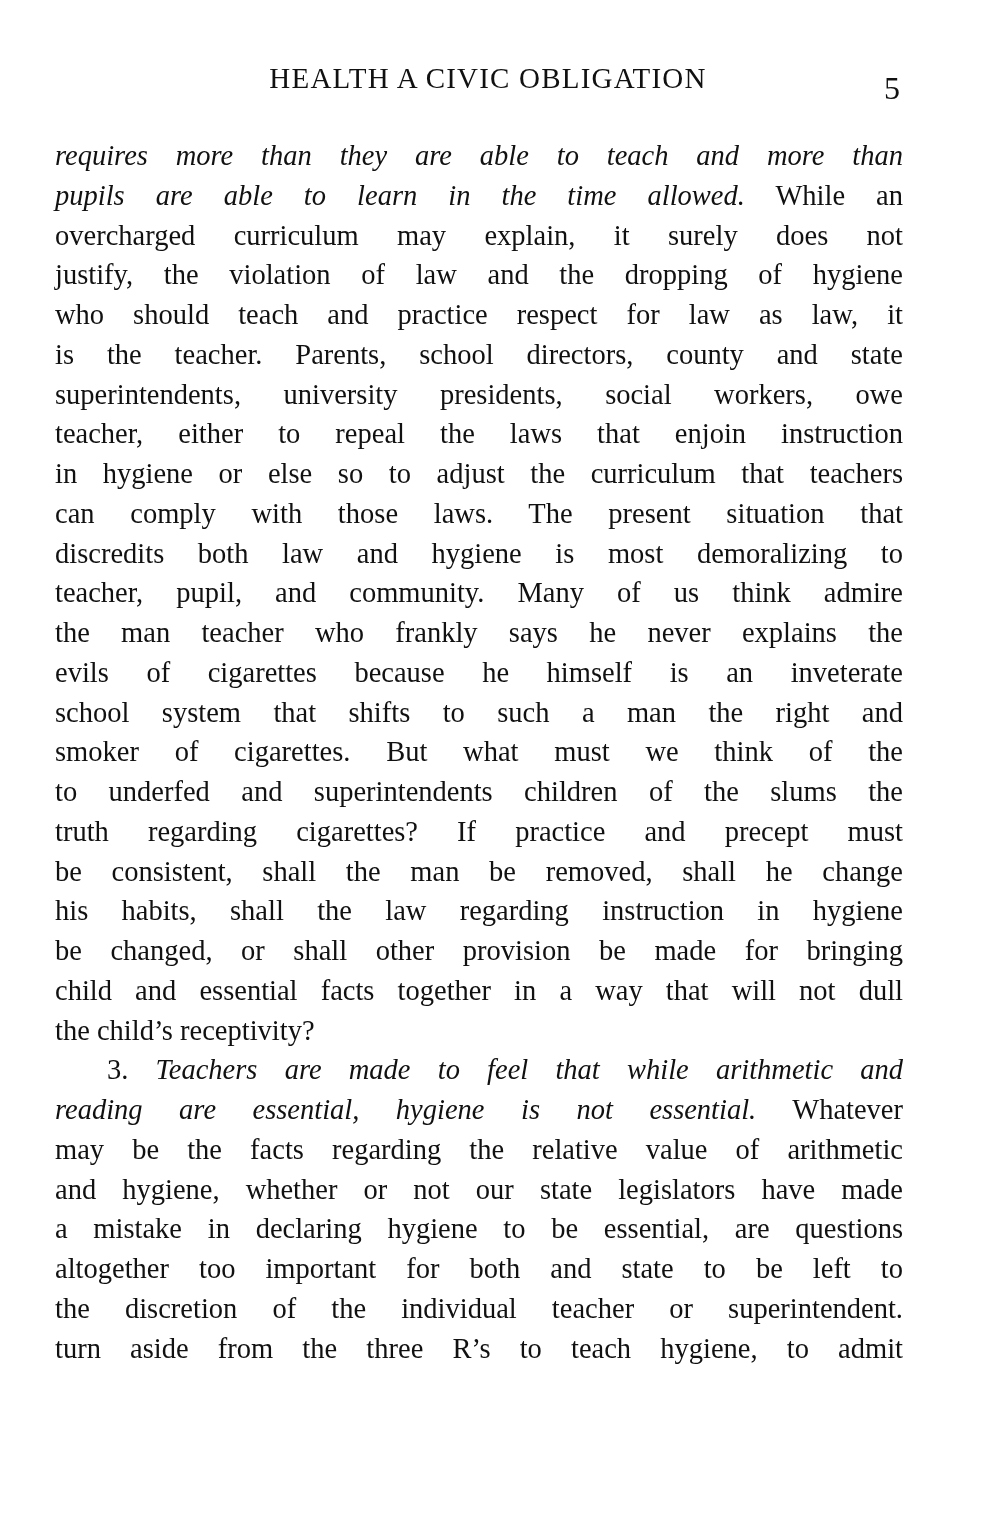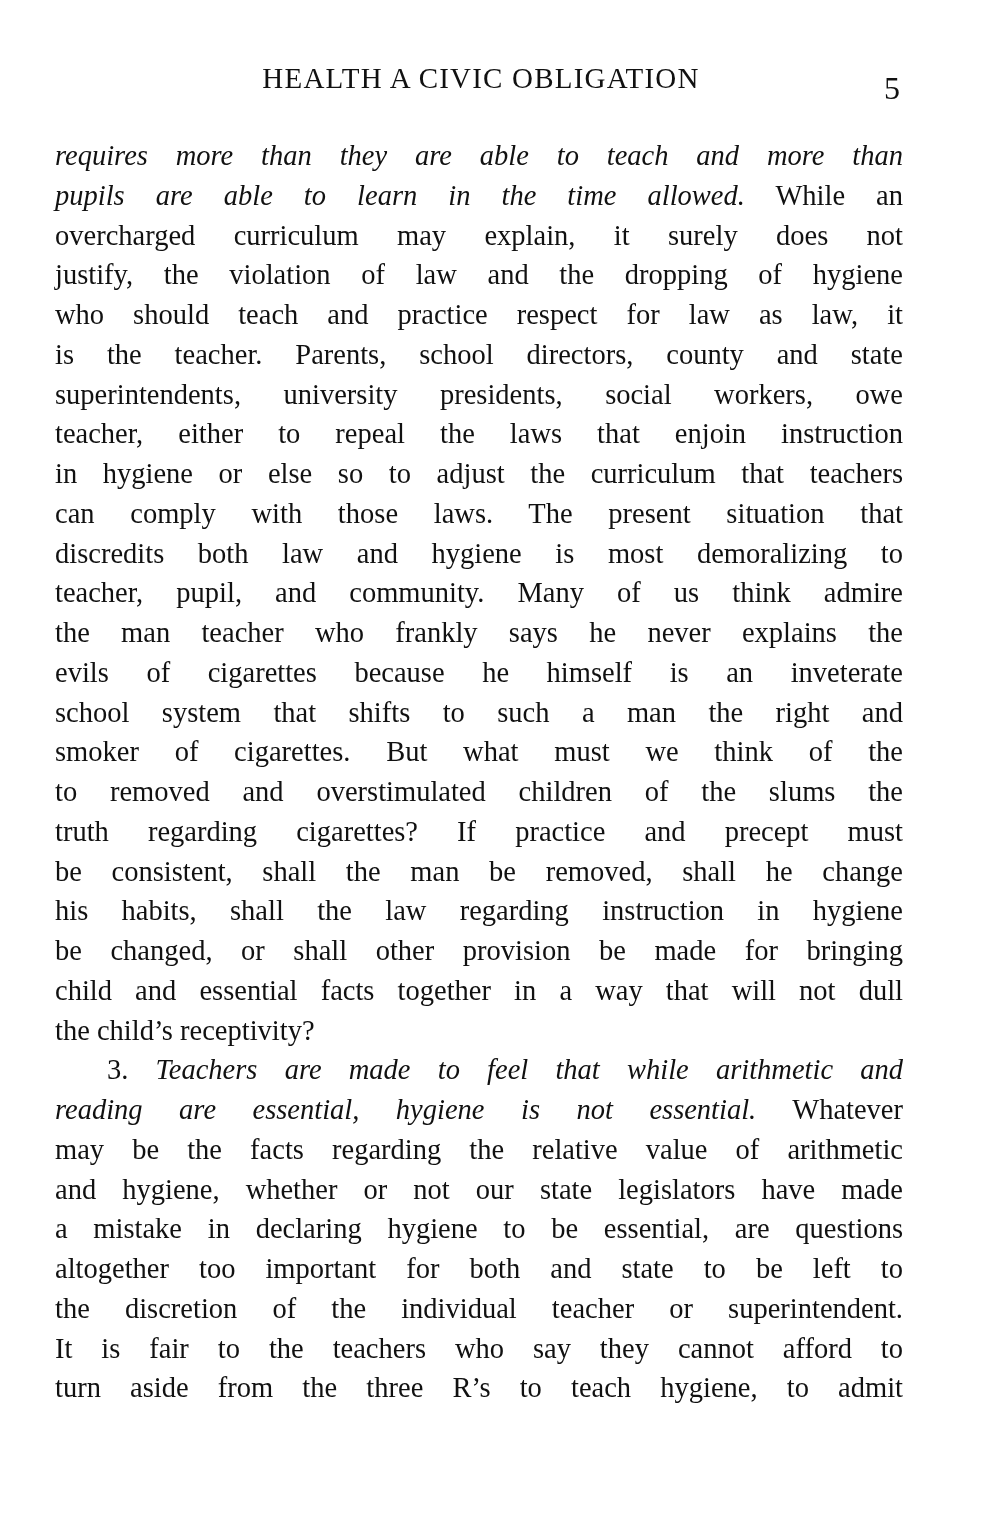--- a/index.html
+++ b/index.html
@@ -24,21 +24,21 @@
     }
     .running-header {
       position: absolute;
       top: 60px;
       left: 0;
       width: 1000px;
       height: 40px;
     }
     .running-title {
       position: absolute;
-      left: 6px;
+      left: 13px;
       width: 950px;
       text-align: center;
       top: 2px;
       font-size: 29px;
       letter-spacing: 1.2px;
       font-family: "Liberation Serif", "DejaVu Serif", serif;
     }
     .page-number {
       position: absolute;
       left: 884px;
@@ -95,35 +95,34 @@
       <span class="line"><span class="it"></span><span>superintendents, university presidents, social workers, owe</span></span>
       <span class="line"><span class="it"></span><span>teacher, either to repeal the laws that enjoin instruction</span></span>
       <span class="line"><span class="it"></span><span>in hygiene or else so to adjust the curriculum that teachers</span></span>
       <span class="line"><span class="it"></span><span>can comply with those laws. The present situation that</span></span>
       <span class="line"><span class="it"></span><span>discredits both law and hygiene is most demoralizing to</span></span>
       <span class="line"><span class="it"></span><span>teacher, pupil, and community. Many of us think admire</span></span>
       <span class="line"><span class="it"></span><span>the man teacher who frankly says he never explains the</span></span>
       <span class="line"><span class="it"></span><span>evils of cigarettes because he himself is an inveterate</span></span>
       <span class="line"><span class="it"></span><span>school system that shifts to such a man the right and</span></span>
       <span class="line"><span class="it"></span><span>smoker of cigarettes. But what must we think of the</span></span>
-      <span class="line"><span class="it"></span><span>to removed and overstimulated children of the slums the</span></span>
+      <span class="line"><span class="it"></span><span>to underfed and superintendents children of the slums the</span></span>
       <span class="line"><span class="it"></span><span>truth regarding cigarettes? If practice and precept must</span></span>
       <span class="line"><span class="it"></span><span>be consistent, shall the man be removed, shall he change</span></span>
       <span class="line"><span class="it"></span><span>his habits, shall the law regarding instruction in hygiene</span></span>
       <span class="line"><span class="it"></span><span>be changed, or shall other provision be made for bringing</span></span>
       <span class="line"><span class="it"></span><span>child and essential facts together in a way that will not dull</span></span>
       <span class="line last"><span class="it"></span><span>the child’s receptivity?</span></span>
     </div>
 
     <div class="paragraph">
       <span class="line indent"><span>3. </span><span class="it">Teachers are made to feel that while arithmetic and</span><span></span></span>
       <span class="line"><span class="it">reading are essential, hygiene is not essential.</span><span> Whatever</span></span>
       <span class="line"><span class="it"></span><span>may be the facts regarding the relative value of arithmetic</span></span>
       <span class="line"><span class="it"></span><span>and hygiene, whether or not our state legislators have made</span></span>
       <span class="line"><span class="it"></span><span>a mistake in declaring hygiene to be essential, are questions</span></span>
       <span class="line"><span class="it"></span><span>altogether too important for both and state to be left to</span></span>
       <span class="line"><span class="it"></span><span>the discretion of the individual teacher or superintendent.</span></span>
-      <span class="line"><span class="it"></span><span>It is fair to the teachers who say they cannot afford to</span></span>
       <span class="line"><span class="it"></span><span>turn aside from the three R’s to teach hygiene, to admit</span></span>
     </div>
 
   </div>
 </div>
 
 </body></html>

